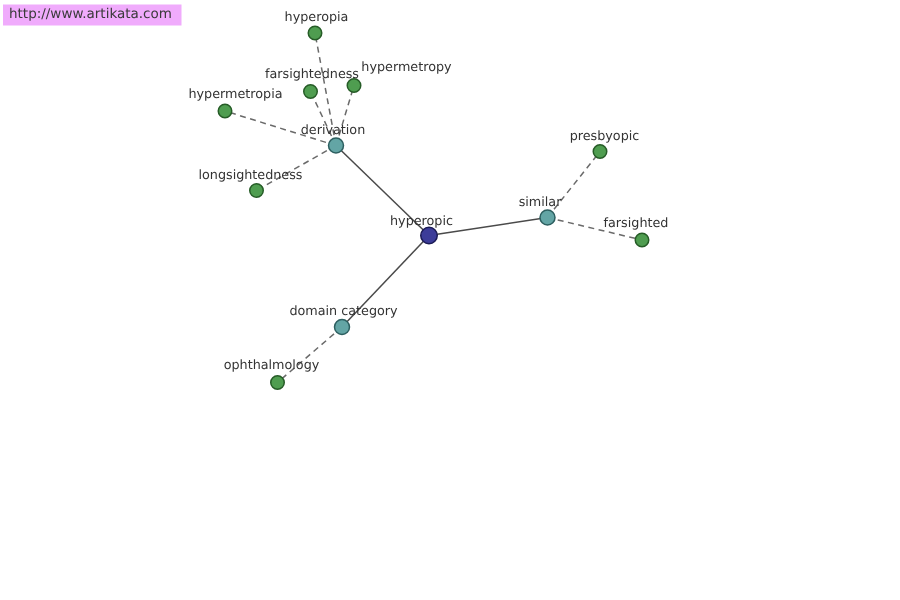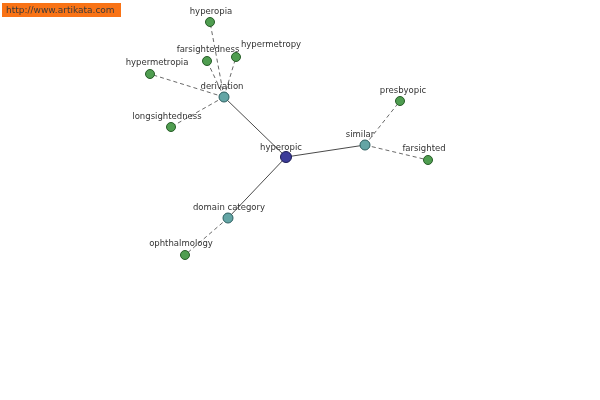--- a/index.html
+++ b/index.html
@@ -12,21 +12,21 @@
     position: relative;
     width: 600px;
     height: 400px;
     background: #ffffff;
     overflow: hidden;
   }
   .url-badge {
     position: absolute;
     left: 2px;
     top: 3px;
-    background: #f97316;
+    background: #f0abfc;
     color: #3a3a3a;
     font-size: 9px;
     line-height: 14px;
     padding: 0 6px 0 4px;
     white-space: nowrap;
   }
   svg.graph {
     position: absolute;
     left: 0;
     top: 0;

